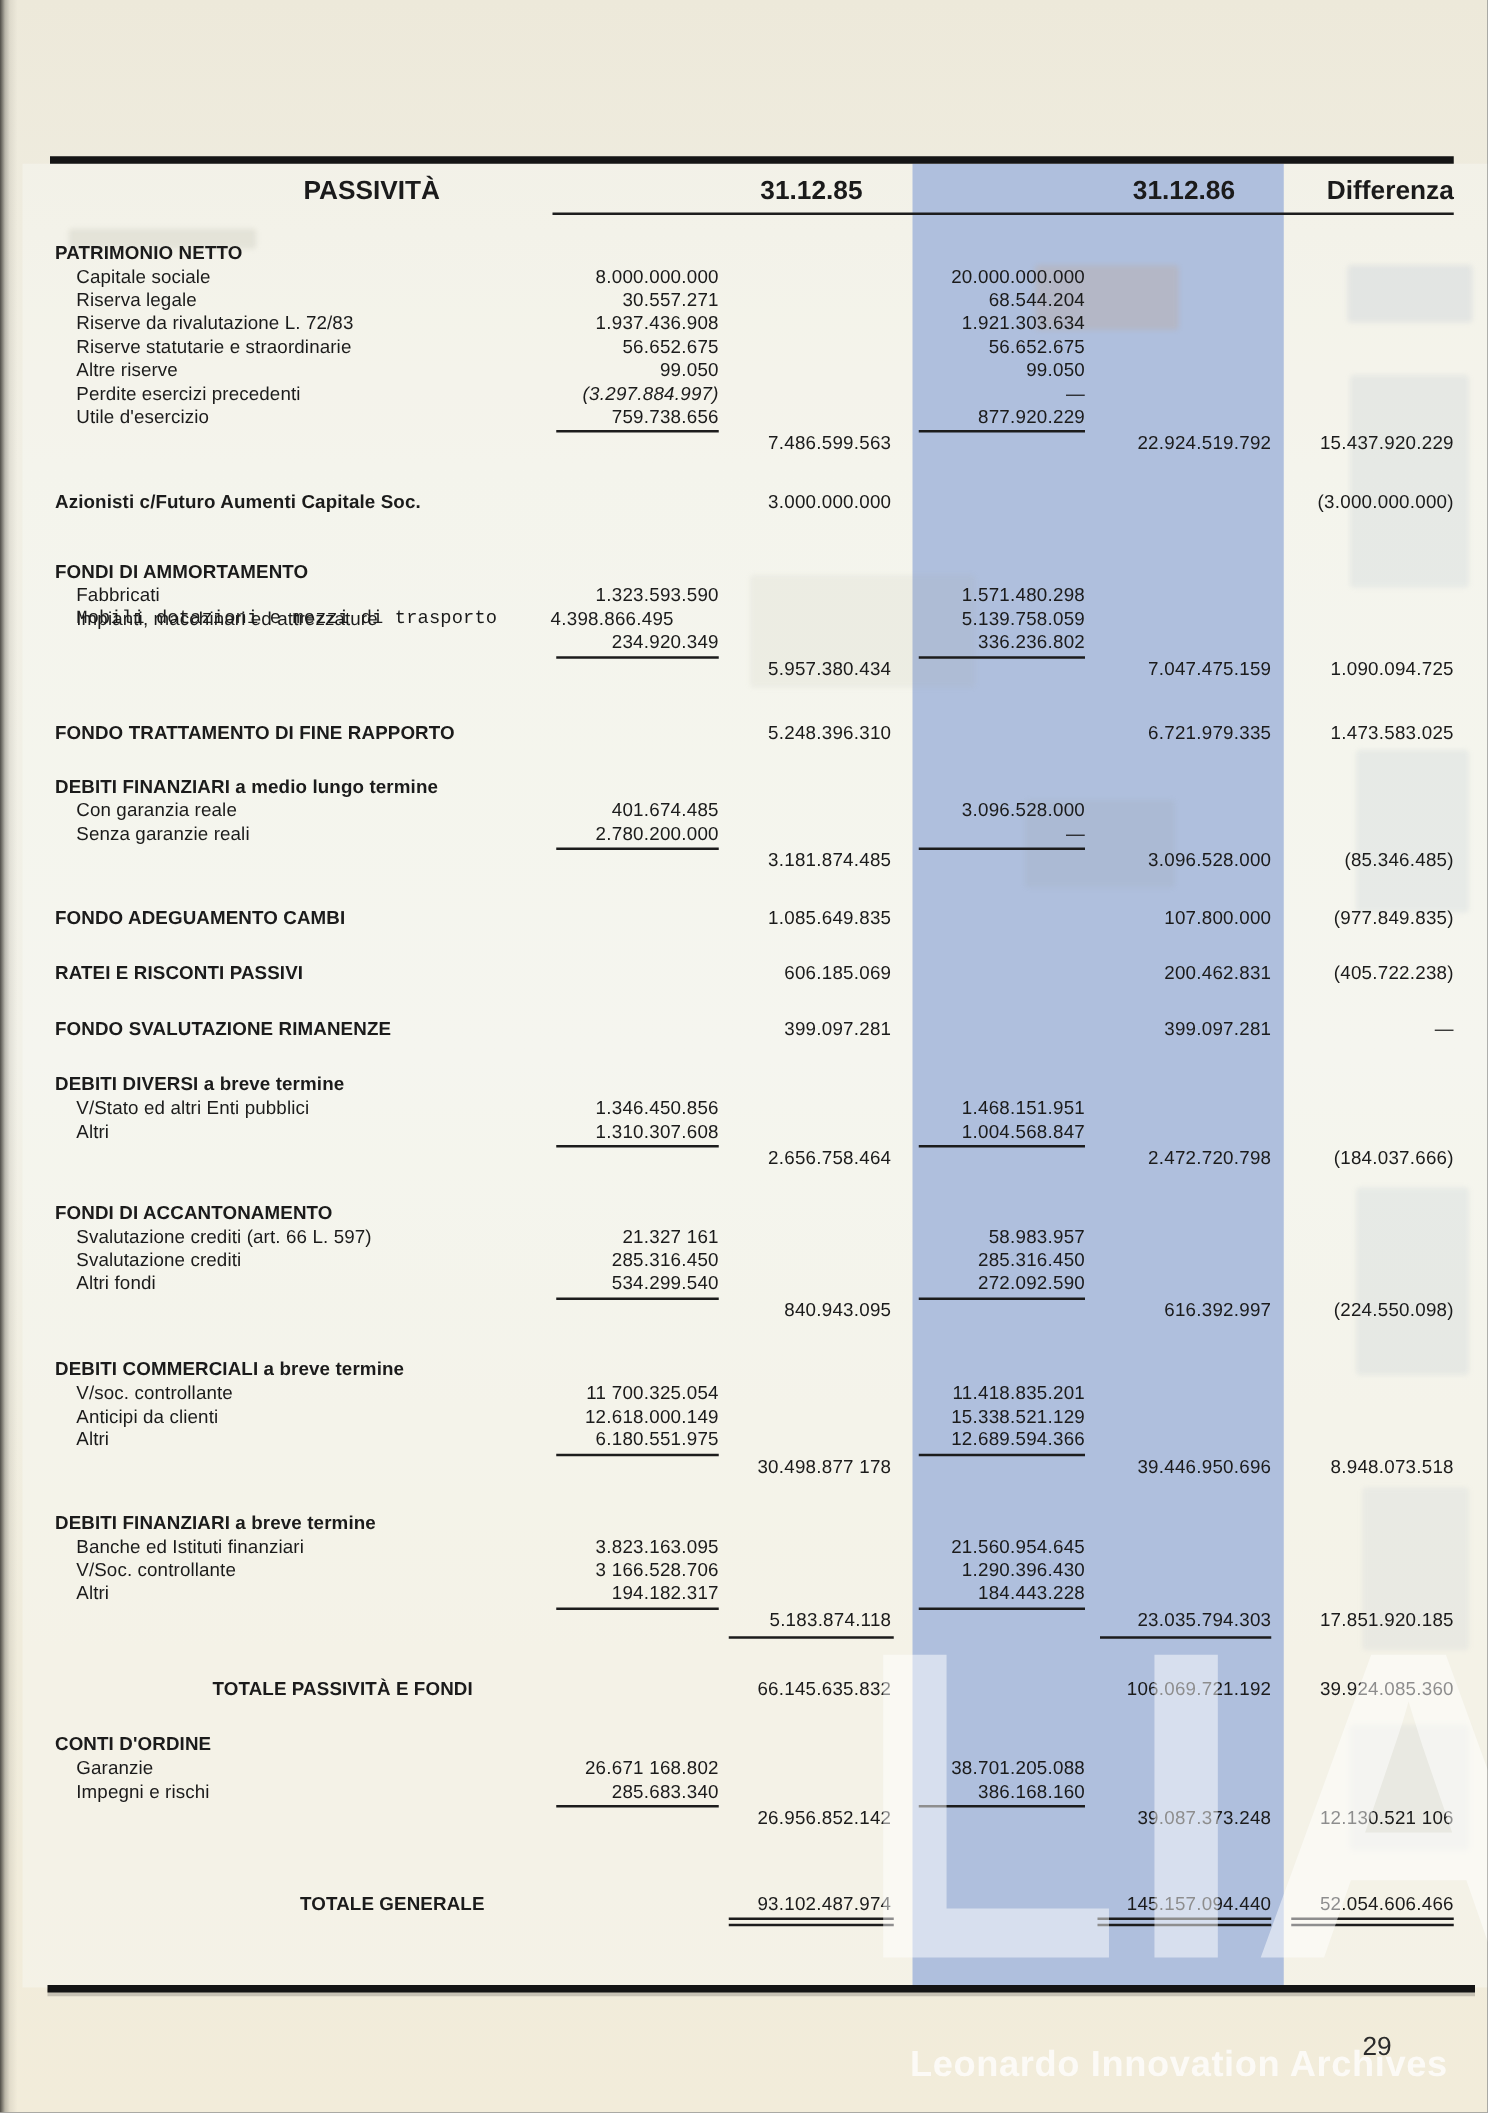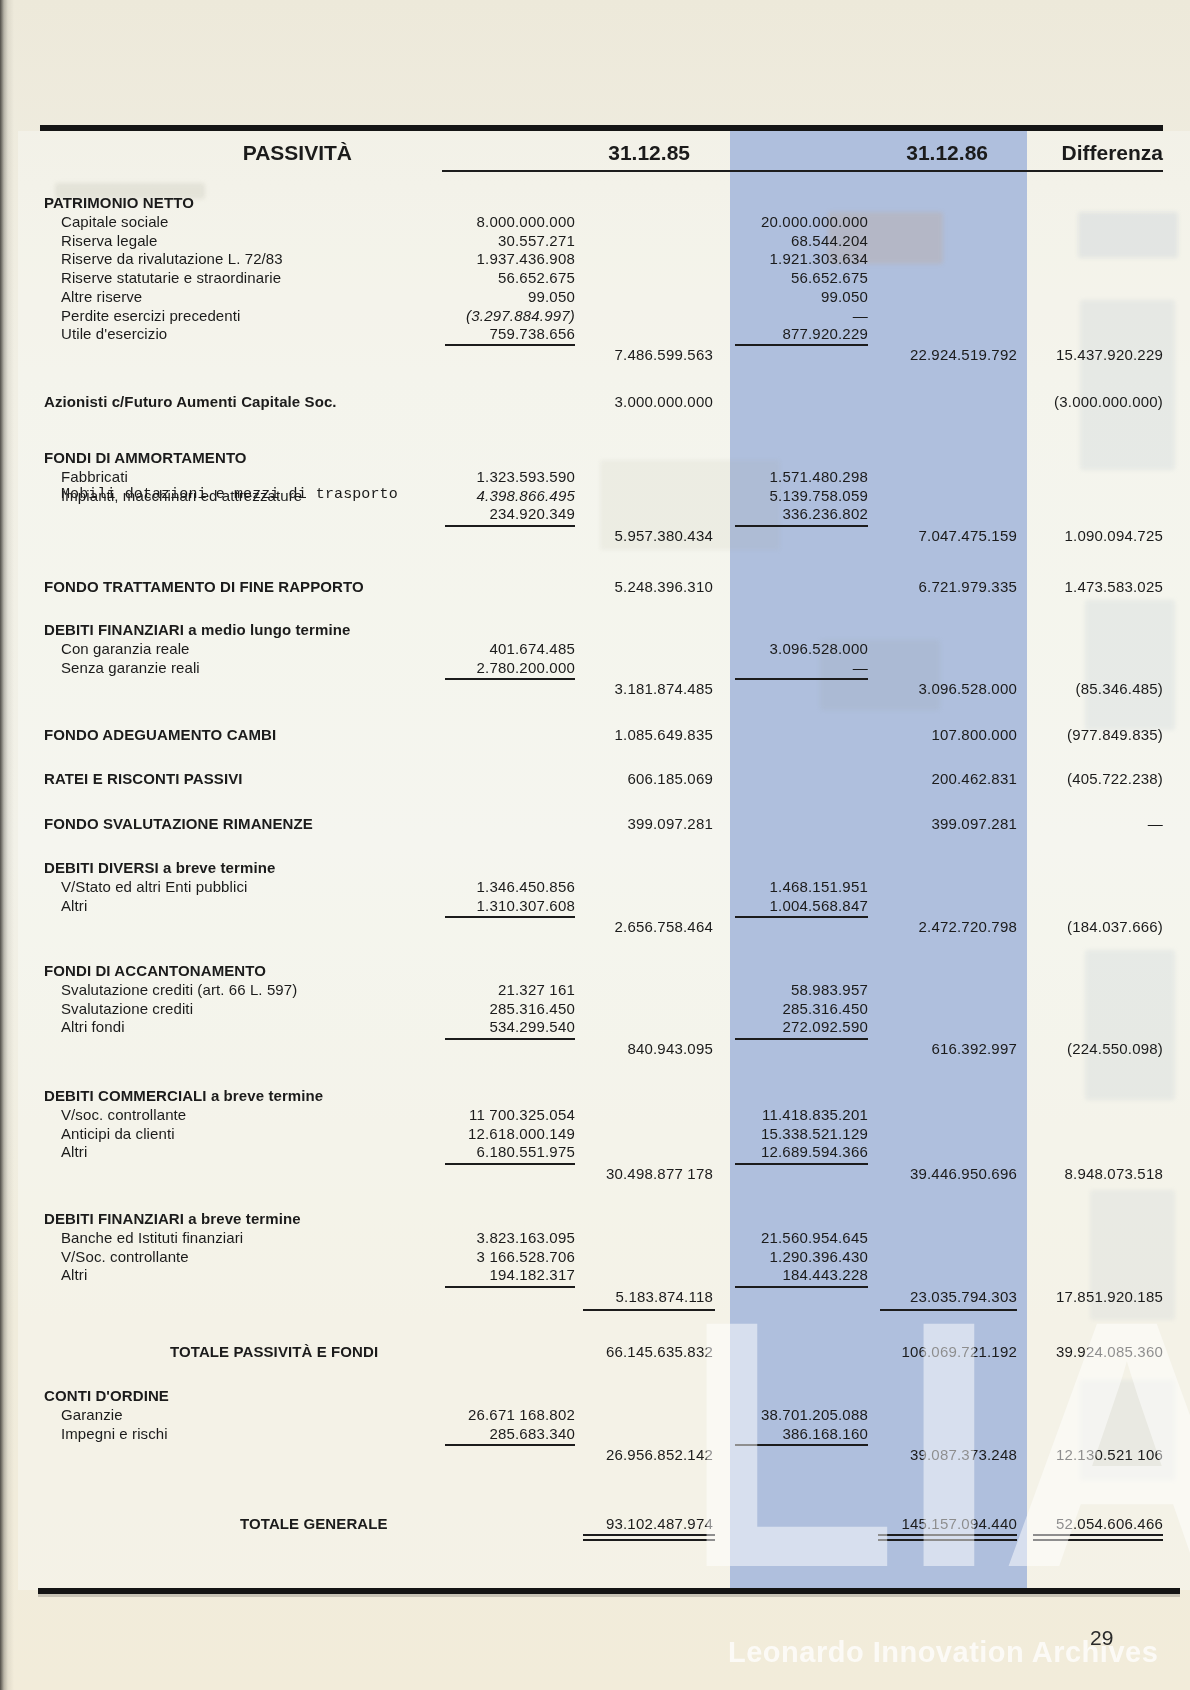--- a/index.html
+++ b/index.html
@@ -89,21 +89,21 @@
       <div class="num" style="right: 173px; top: 346.4px;">22.924.519.792</div>
       <div class="num" style="right: 27px; top: 346.4px;">15.437.920.229</div>
       <div class="lbl b" style="left: 44px; top: 393px;">Azionisti c/Futuro Aumenti Capitale Soc.</div>
       <div class="num" style="right: 477px; top: 393px;">3.000.000.000</div>
       <div class="num" style="right: 27px; top: 393px;">(3.000.000.000)</div>
       <div class="lbl b" style="left: 44px; top: 449px;">FONDI DI AMMORTAMENTO</div>
       <div class="lbl" style="left: 61px; top: 468px;">Fabbricati</div>
       <div class="num" style="right: 615px; top: 468px;">1.323.593.590</div>
       <div class="num" style="right: 322px; top: 468px;">1.571.480.298</div>
       <div class="lbl" style="left: 61px; top: 486.7px;">Impianti, macchinari ed attrezzature</div>
-      <div class="num" style="right: 615px; top: 486.7px; font-style: italic;">4.398.866.495</div>
+      <div class="num" style="right: 651px; top: 486.7px;">4.398.866.495</div>
       <div class="num" style="right: 322px; top: 486.7px;">5.139.758.059</div>
       <div class="lbl" style="left: 61px; top: 486px; font-family: Liberation Mono, monospace;">Mobili dotazioni e mezzi di trasporto</div>
       <div class="num" style="right: 615px; top: 505.4px;">234.920.349</div>
       <div class="num" style="right: 322px; top: 505.4px;">336.236.802</div>
       <div class="sumline" style="left: 445px; width: 130px; top: 524.6px;"></div>
       <div class="sumline" style="left: 735px; width: 133px; top: 524.6px;"></div>
       <div class="num" style="right: 477px; top: 526.6px;">5.957.380.434</div>
       <div class="num" style="right: 173px; top: 526.6px;">7.047.475.159</div>
       <div class="num" style="right: 27px; top: 526.6px;">1.090.094.725</div>
       <div class="lbl b" style="left: 44px; top: 578px;">FONDO TRATTAMENTO DI FINE RAPPORTO</div>

